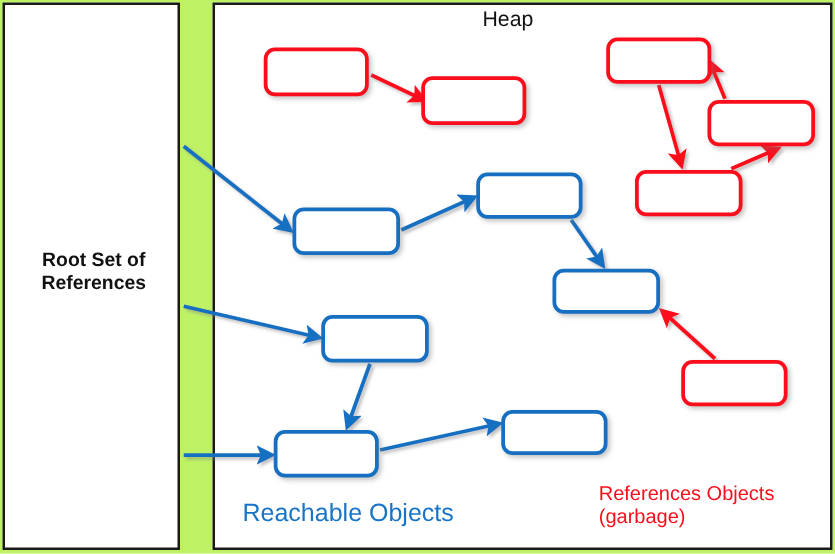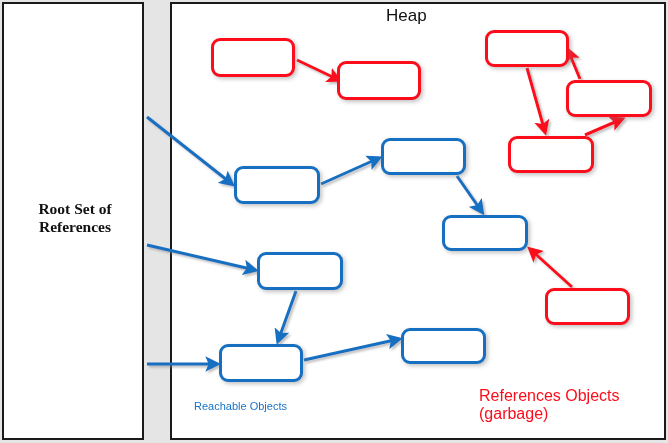--- a/index.html
+++ b/index.html
@@ -7,21 +7,21 @@
     padding: 0;
     background: #ffffff;
   }
   body {
     font-family: "Liberation Sans", sans-serif;
   }
   #canvas {
     position: relative;
     width: 668px;
     height: 443px;
-    background: #e5e5e5;
+    background: #bef264;
     overflow: hidden;
   }
   .panel {
     position: absolute;
     background: #ffffff;
     border: 2px solid #1a1a1a;
     box-sizing: border-box;
   }
   #root-panel {
     left: 2px;
@@ -65,26 +65,25 @@
     color: #111111;
   }
   #root-label {
     left: 16px;
     top: 200px;
     width: 118px;
     text-align: center;
     font-size: 15.5px;
     font-weight: bold;
     color: #111111;
-    font-family: Liberation Serif, serif;
   }
   #reachable-label {
     left: 194px;
     top: 400px;
-    font-size: 11px;
+    font-size: 20px;
     color: #1874c6;
   }
   #unreachable-label {
     left: 479px;
     top: 387px;
     font-size: 16px;
     color: #fc0d1b;
   }
 </style>
 </head>

